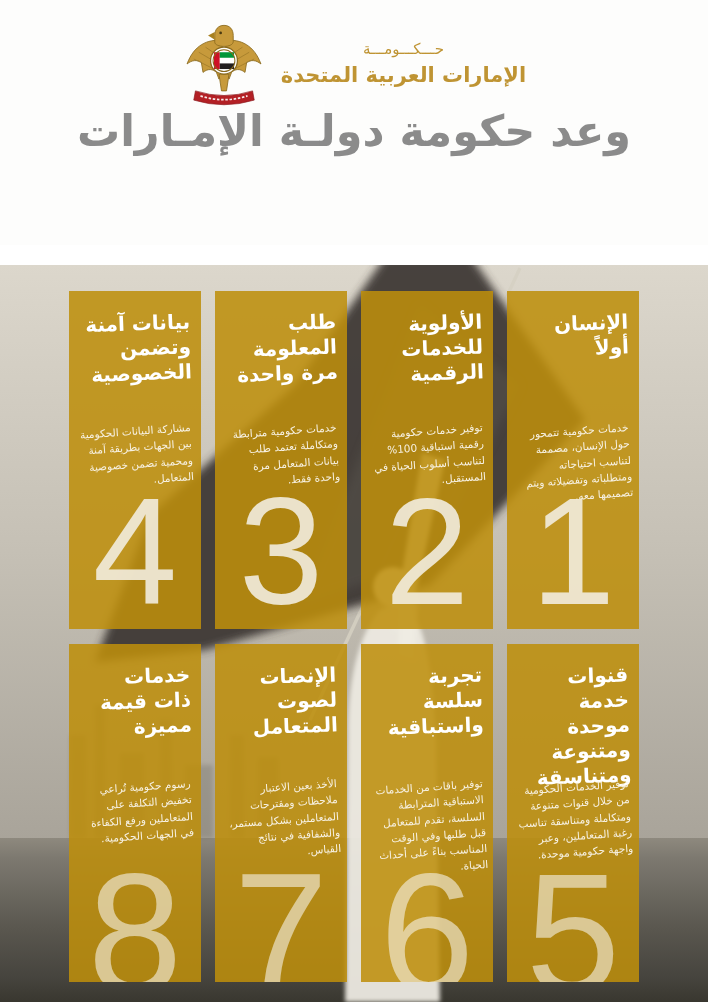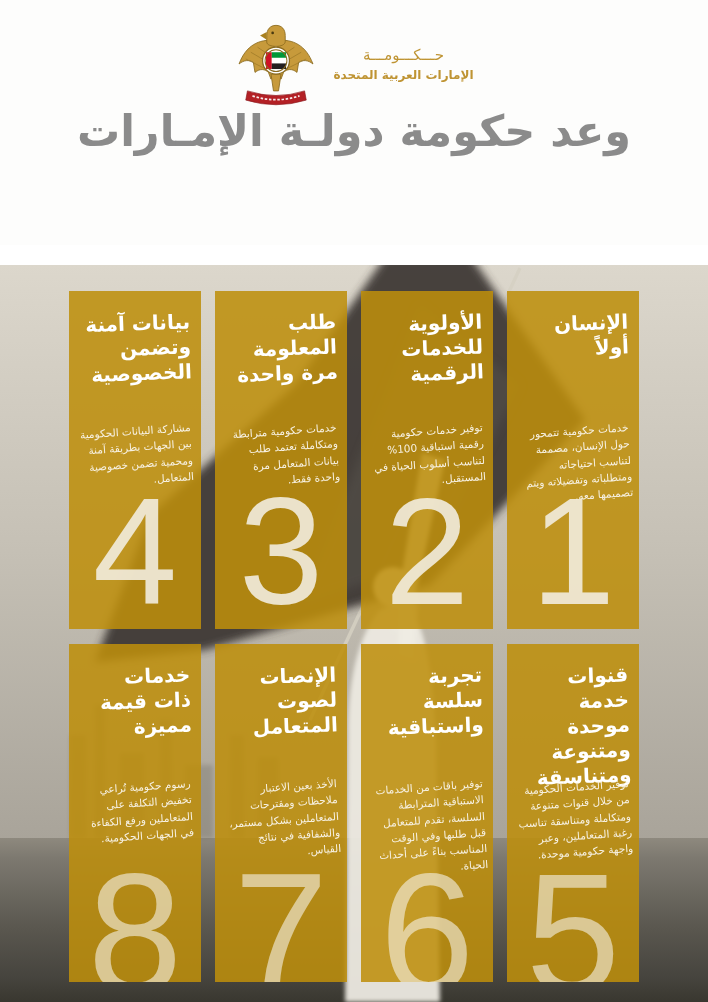--- a/index.html
+++ b/index.html
@@ -6,21 +6,21 @@
   .page{
     position:relative;width:708px;height:1002px;overflow:hidden;
     background:#ffffff;font-family:"DejaVu Sans",sans-serif;
   }
   
   .top{position:absolute;top:0;left:0;width:708px;height:245px;background:#fdfdfc;z-index:3;}
   .logo{position:absolute;top:20px;left:0;right:0;display:flex;justify-content:center;align-items:center;gap:15px;}
   .logo svg{display:block;width:84px;height:88px;}
   .logo-text{display:flex;flex-direction:column;align-items:center;color:#bf9433;}
   .logo-line1{font-size:15px;letter-spacing:0;line-height:1.5;}
-  .logo-line2{font-size:12px;font-weight:bold;line-height:1.4;}
+  .logo-line2{font-size:21px;font-weight:bold;line-height:1.4;}
   .title{
     position:absolute;top:104px;left:0;width:708px;margin:0;text-align:center;
     color:#8b8b8b;font-size:43px;font-weight:bold;line-height:1.3;
   }
   
   .photo{position:absolute;top:265px;left:0;width:708px;height:737px;overflow:hidden;background:#c2bdb2;}
   .photo-art{position:absolute;top:0;left:0;width:708px;height:737px;}
   
   .grid{
     position:absolute;top:26px;left:69px;width:570px;

